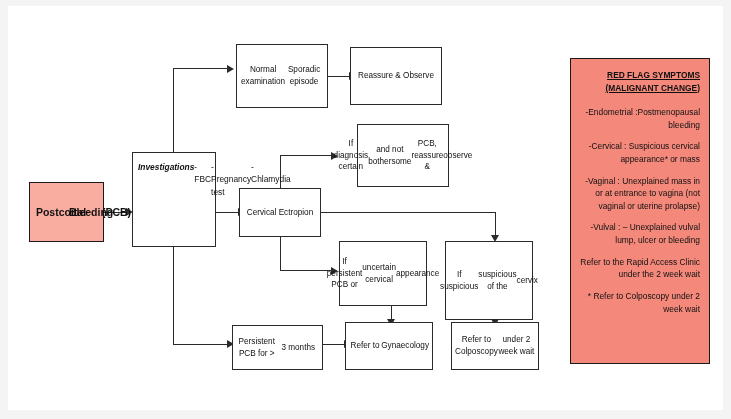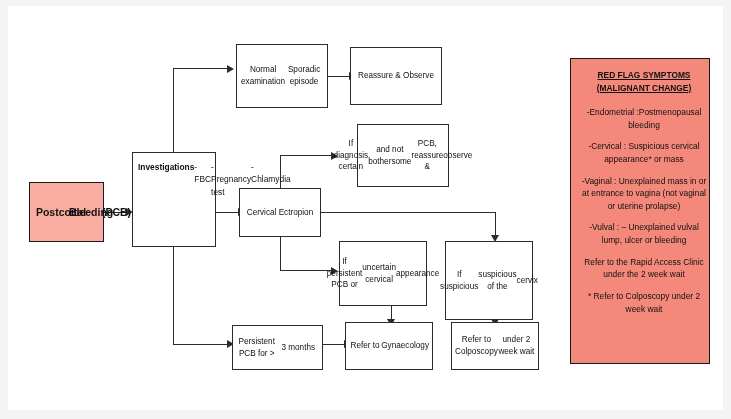--- a/index.html
+++ b/index.html
@@ -45,24 +45,24 @@
     background: #f9ada0;
     border: 1.8px solid #1a1a1a;
     font-weight: bold;
     font-size: 10.5px;
     line-height: 1.55;
   }
   .redflag-box {
     background: #f4897b;
     border: 1.8px solid #1a1a1a;
     display: block;
-    text-align: center;
+    text-align: right;
     font-size: 8.4px;
     line-height: 1.5;
-    padding: 10px 0 6px 8px;
+    padding: 10px 9px 6px 8px;
     color: #101010;
   }
   .redflag-box .hdr {
     font-weight: bold;
     text-decoration: underline;
     display: block;
   }
   .redflag-box p {
     margin: 0 0 9px 0;
   }
@@ -72,20 +72,21 @@
   .invest-box {
     align-items: flex-start;
     justify-content: flex-start;
     text-align: left;
     padding: 8px 5px;
     font-size: 8.4px;
   }
   .invest-box .title {
     font-weight: bold;
     display: block;
+    font-style: italic;
   }
   .invest-box .item { display: block; line-height: 1.48; }
 
   
   .hline, .vline {
     position: absolute;
     background: #2b2b2b;
   }
   .hline { height: 1.4px; }
   .vline { width: 1.4px; }

